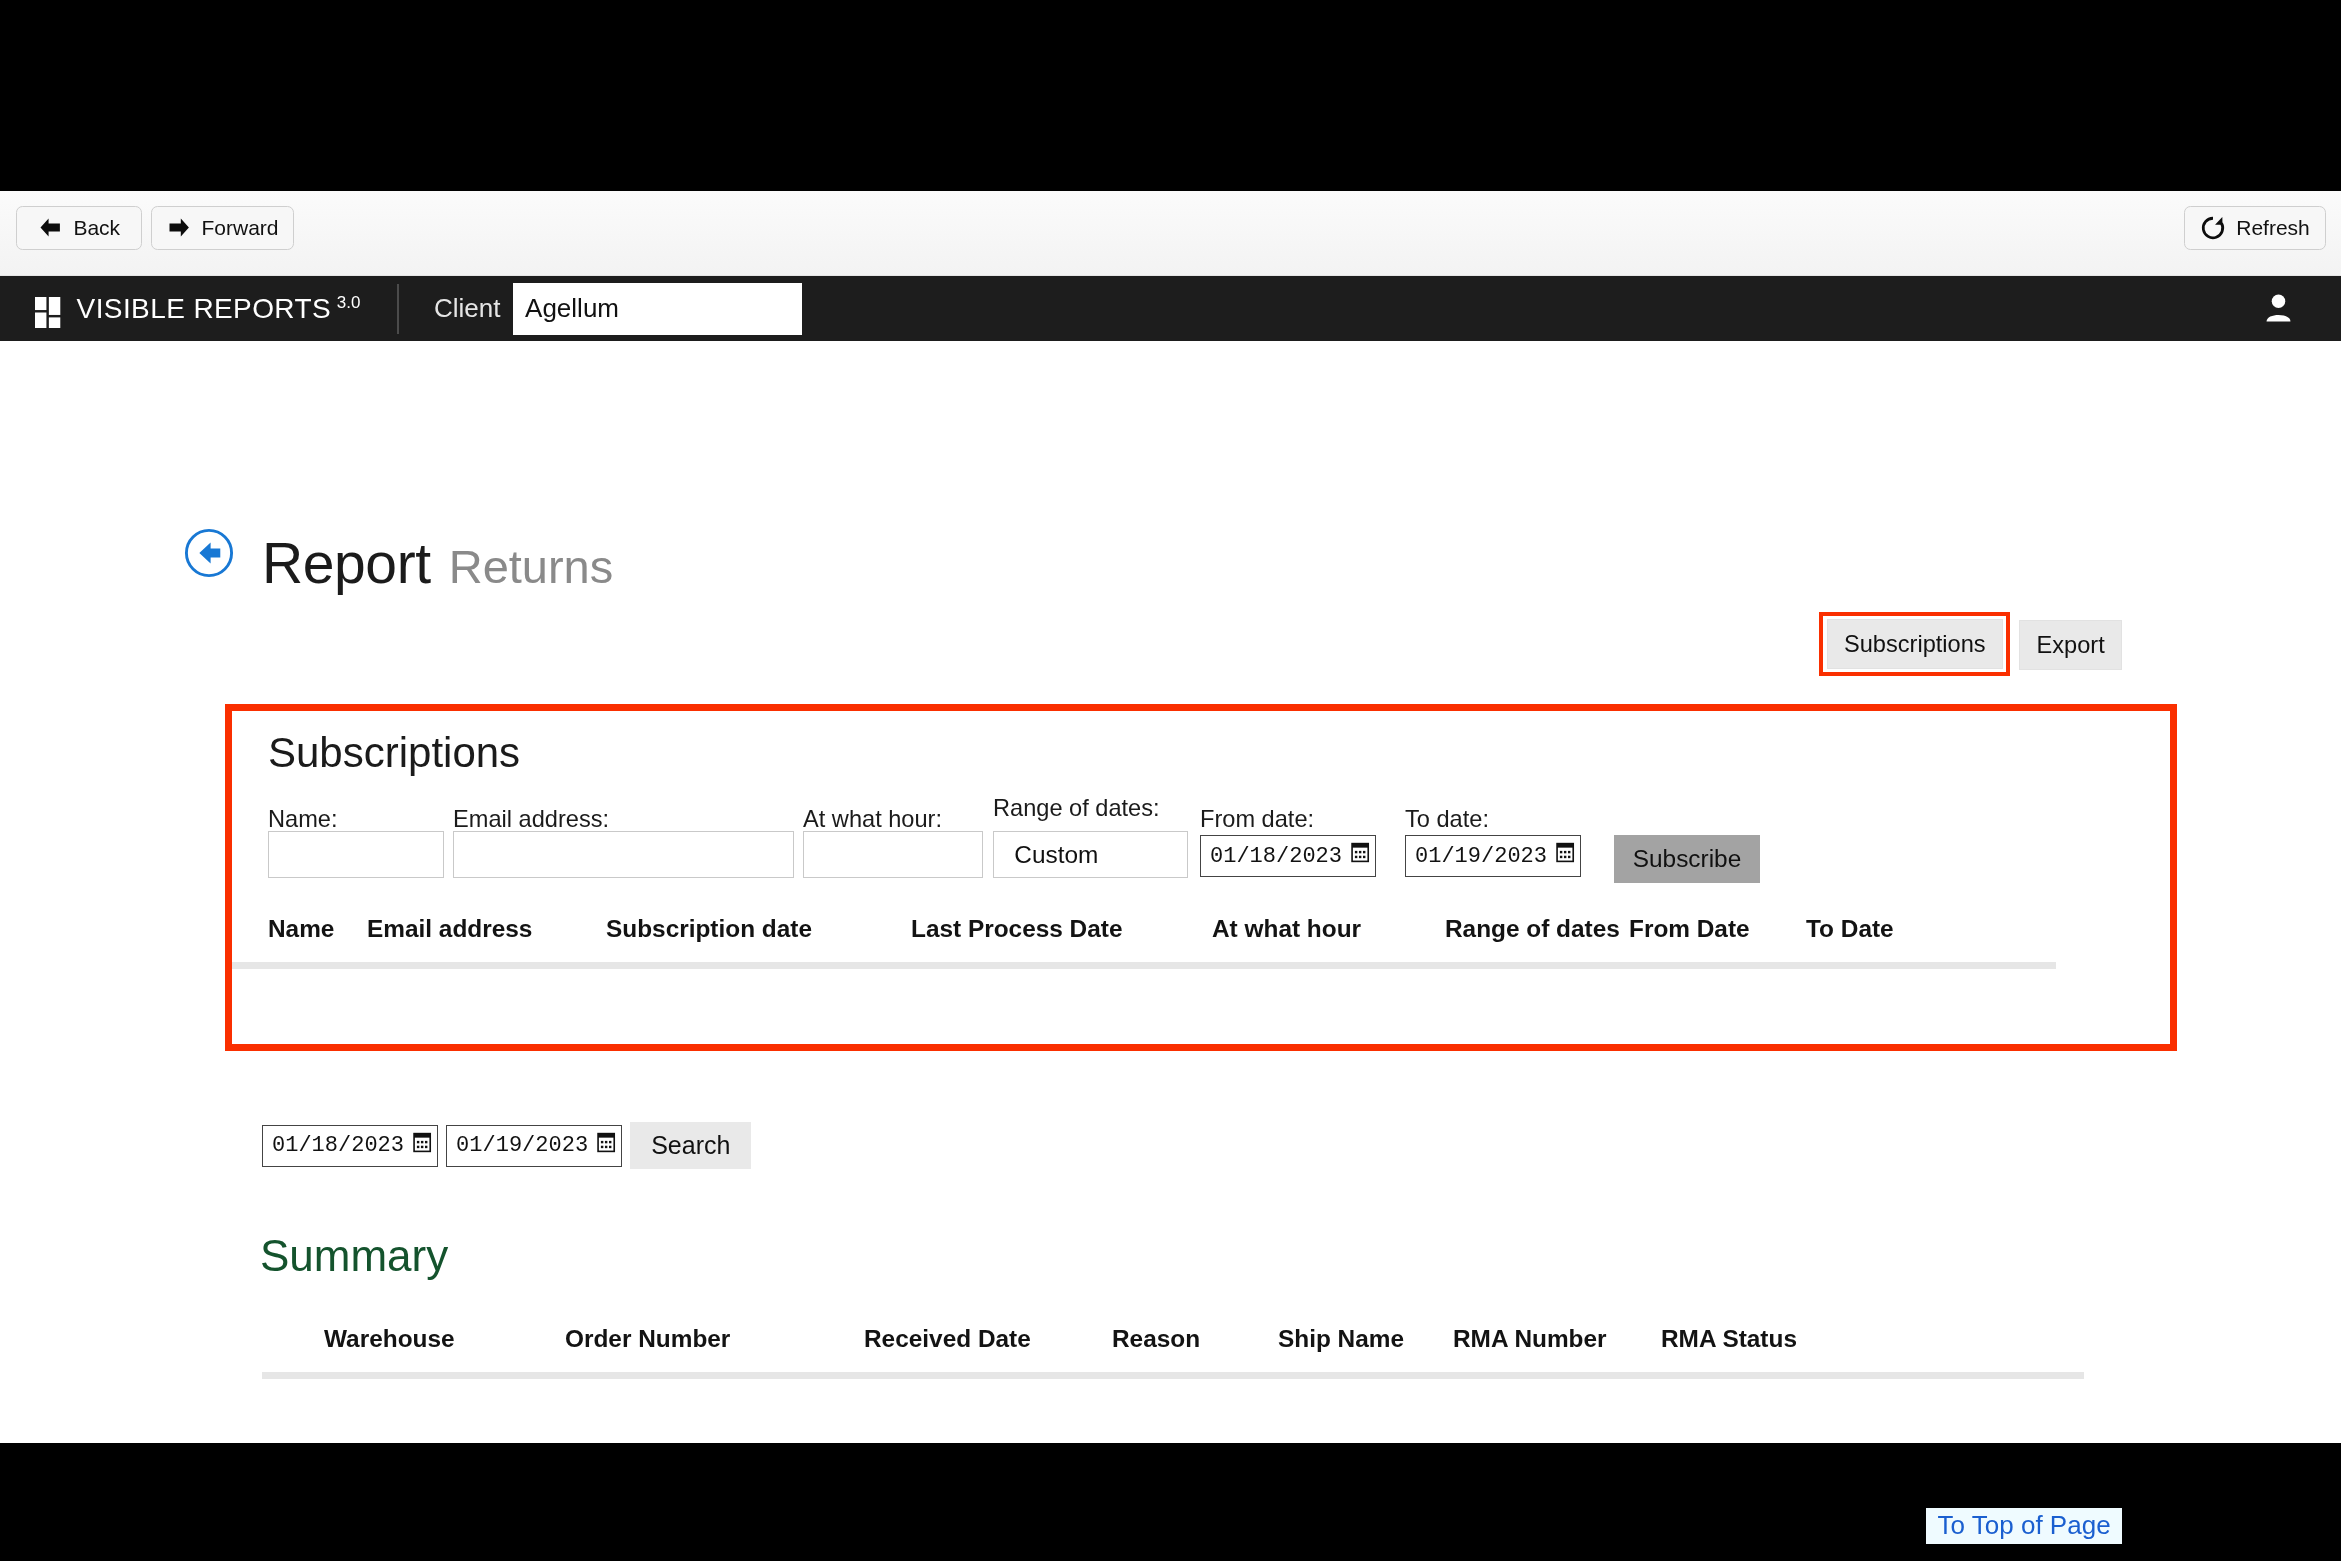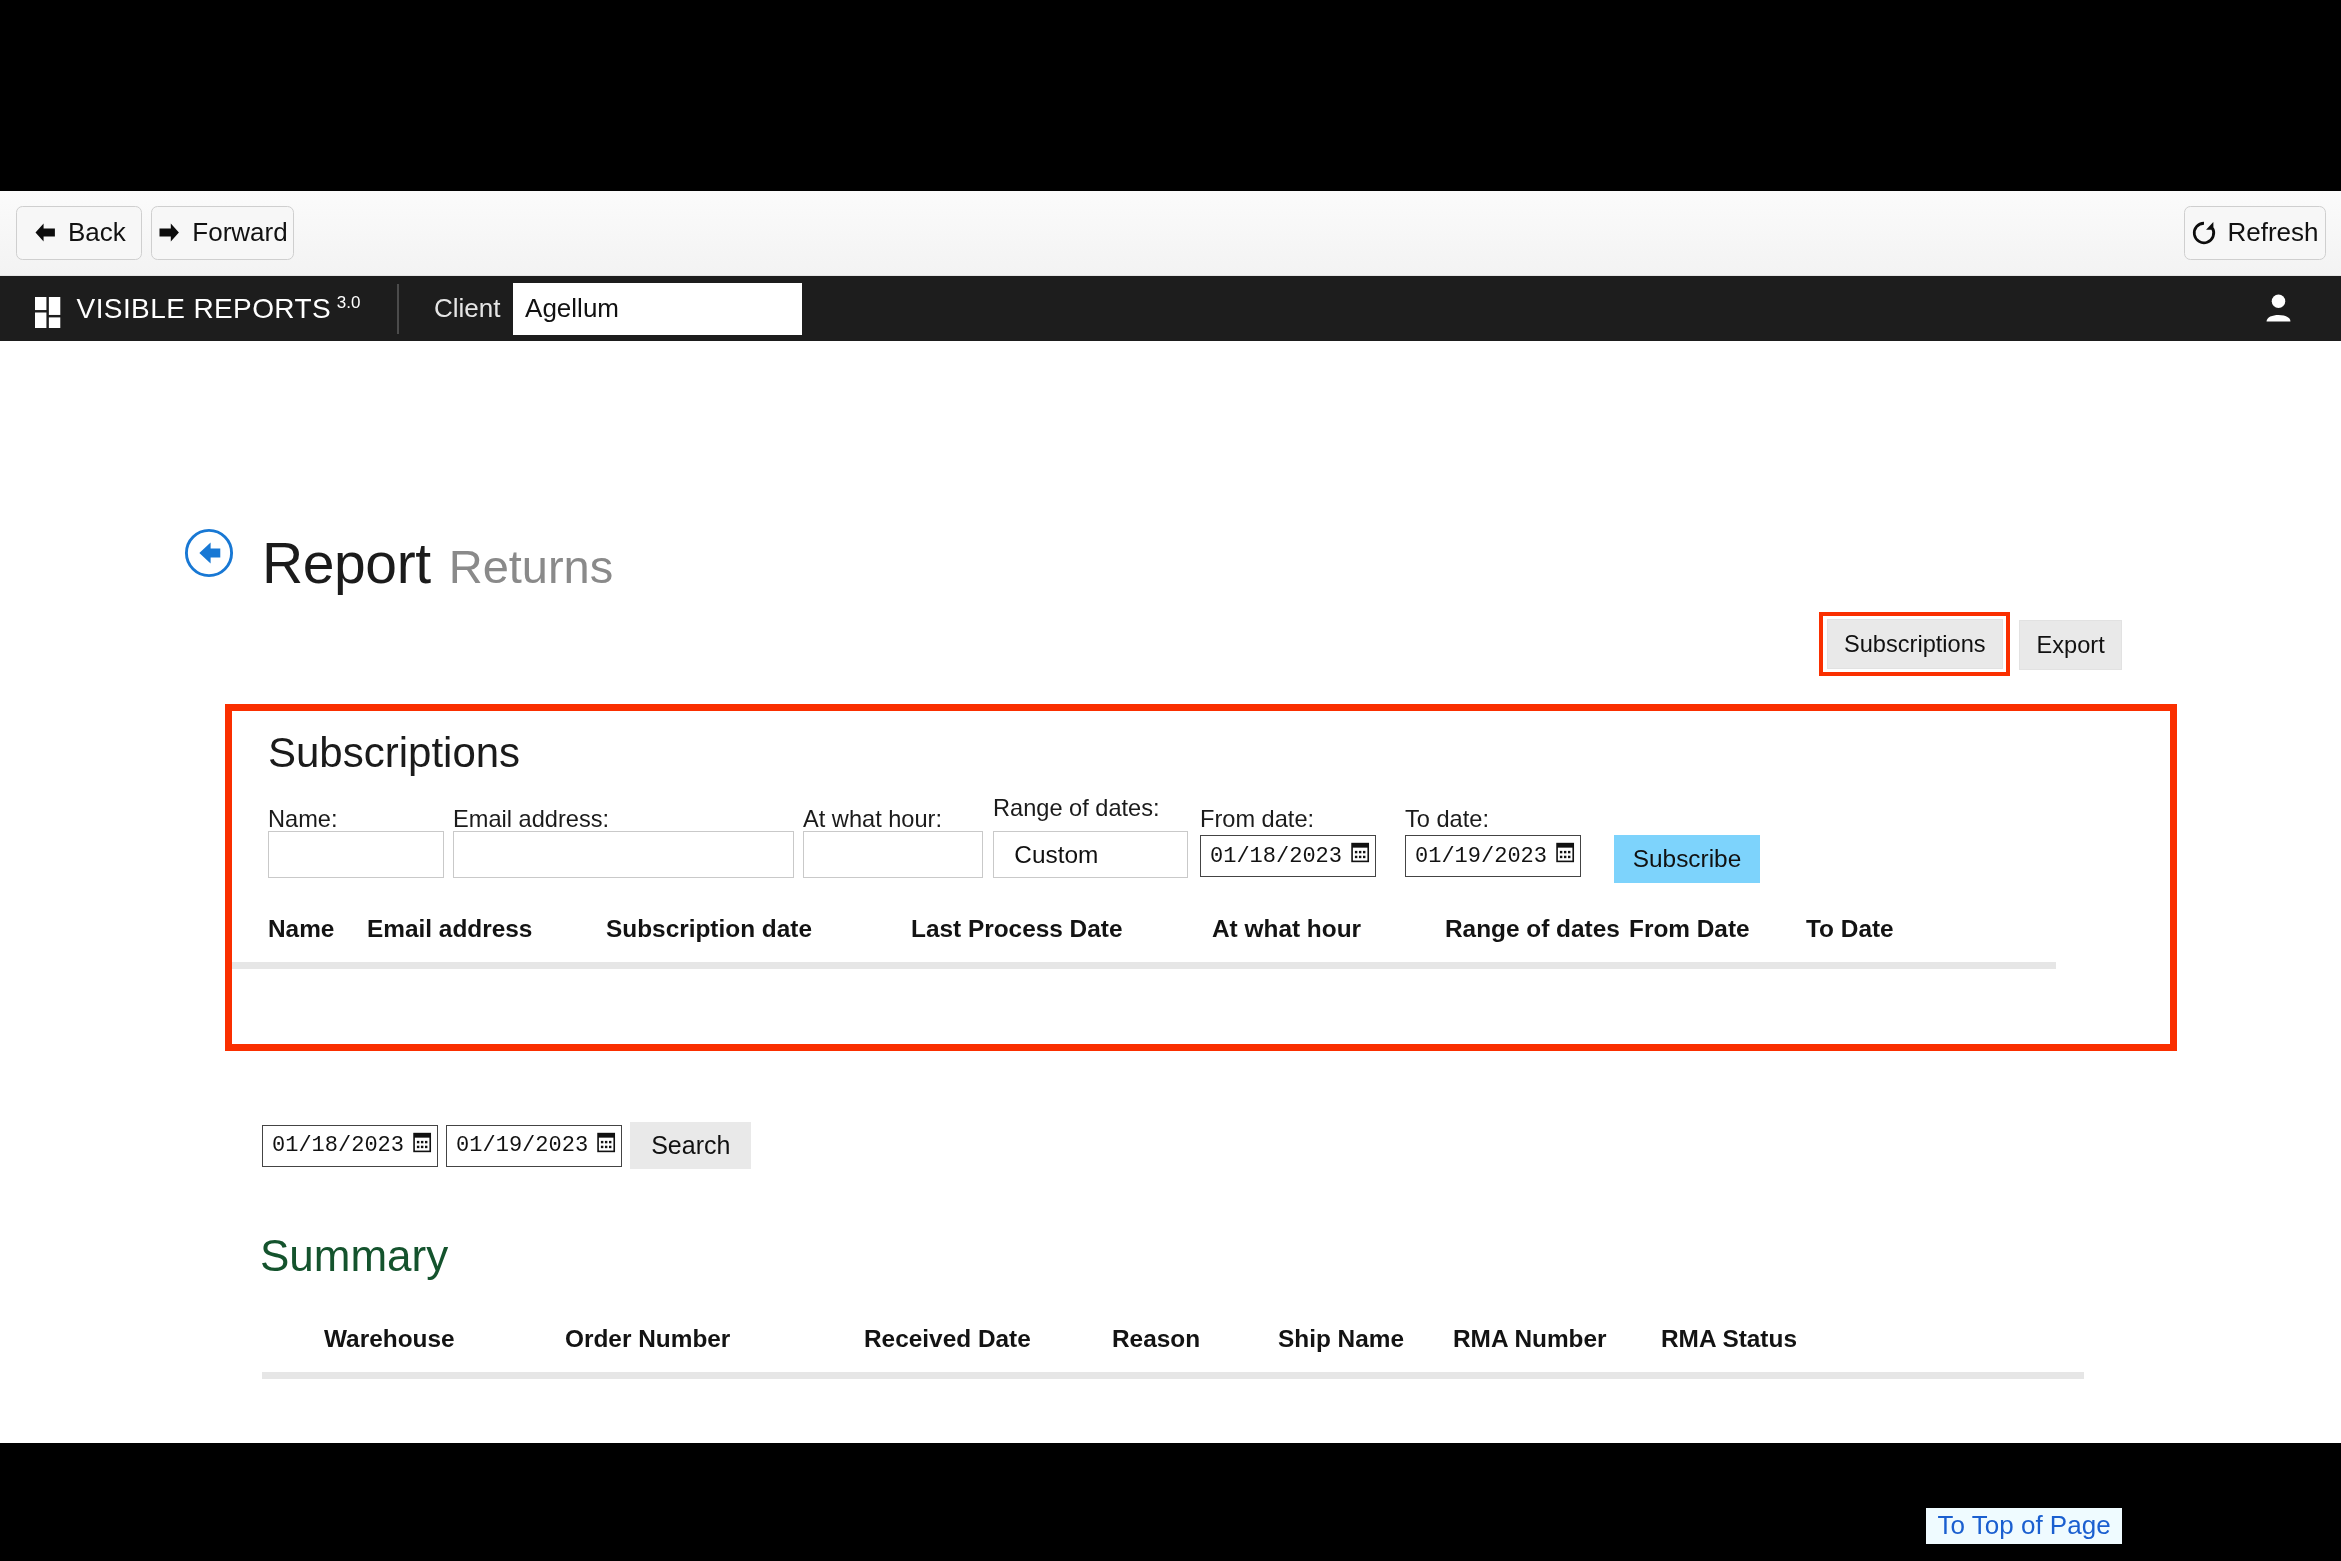--- a/index.html
+++ b/index.html
@@ -22,25 +22,25 @@
 
   
   #nav-bar {
     position:relative; height:85px; width:100%;
     background: linear-gradient(#fbfbfb, #f3f3f3);
     border-bottom:0.8px solid #e6e6e6;
   }
   .nav-btn {
     position:absolute; top:14.6px;
     display:flex; align-items:center; justify-content:center; gap:10.6px;
-    height:54px;
+    height:44px;
     background:#f7f7f7;
     border:0.8px solid #cfcfcf;
     border-radius:6.5px;
-    font-size:26px; color:#111;
+    font-size:21px; color:#111;
     cursor:pointer;
     padding:0 18px;
   }
   #back-button    { left:16.3px;  width:126px; }
   #forward-button { left:151px; width:143px; }
   #refresh-button { right:16.3px; width:142px; }
   .nav-btn svg { display:block; }
 
   
   #app-header {
@@ -111,21 +111,21 @@
   }
   .date-box {
     position:absolute; background:#fff; border:0.8px solid #444;
     display:flex; align-items:center; justify-content:space-between;
     font-family:"Liberation Mono", monospace; font-size:22px; color:#111;
     padding:0 7.3px 0 9px;
   }
   .date-box .cal-icon { margin-left:8.1px; }
 
   #subscribe-button {
-    position:absolute; background:#7dd3fc; border:none;
+    position:absolute; background:#a3a3a3; border:none;
     font-size:24.4px; color:#111; font-family:"Liberation Sans", sans-serif;
     cursor:pointer;
   }
 
   
   .data-table { position:absolute; }
   .th-row { position:relative; display:block; height:47px; }
   .th {
     position:absolute; font-size:24.4px; font-weight:bold; color:#131313; white-space:nowrap;
   }

